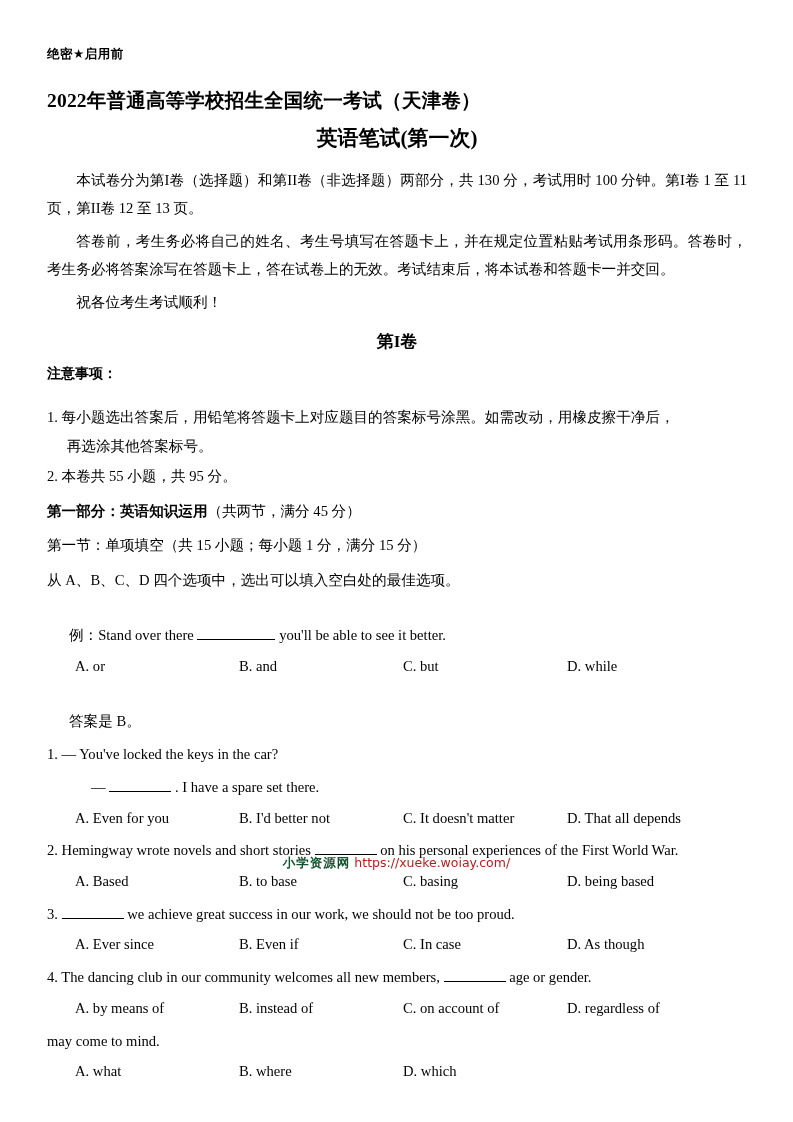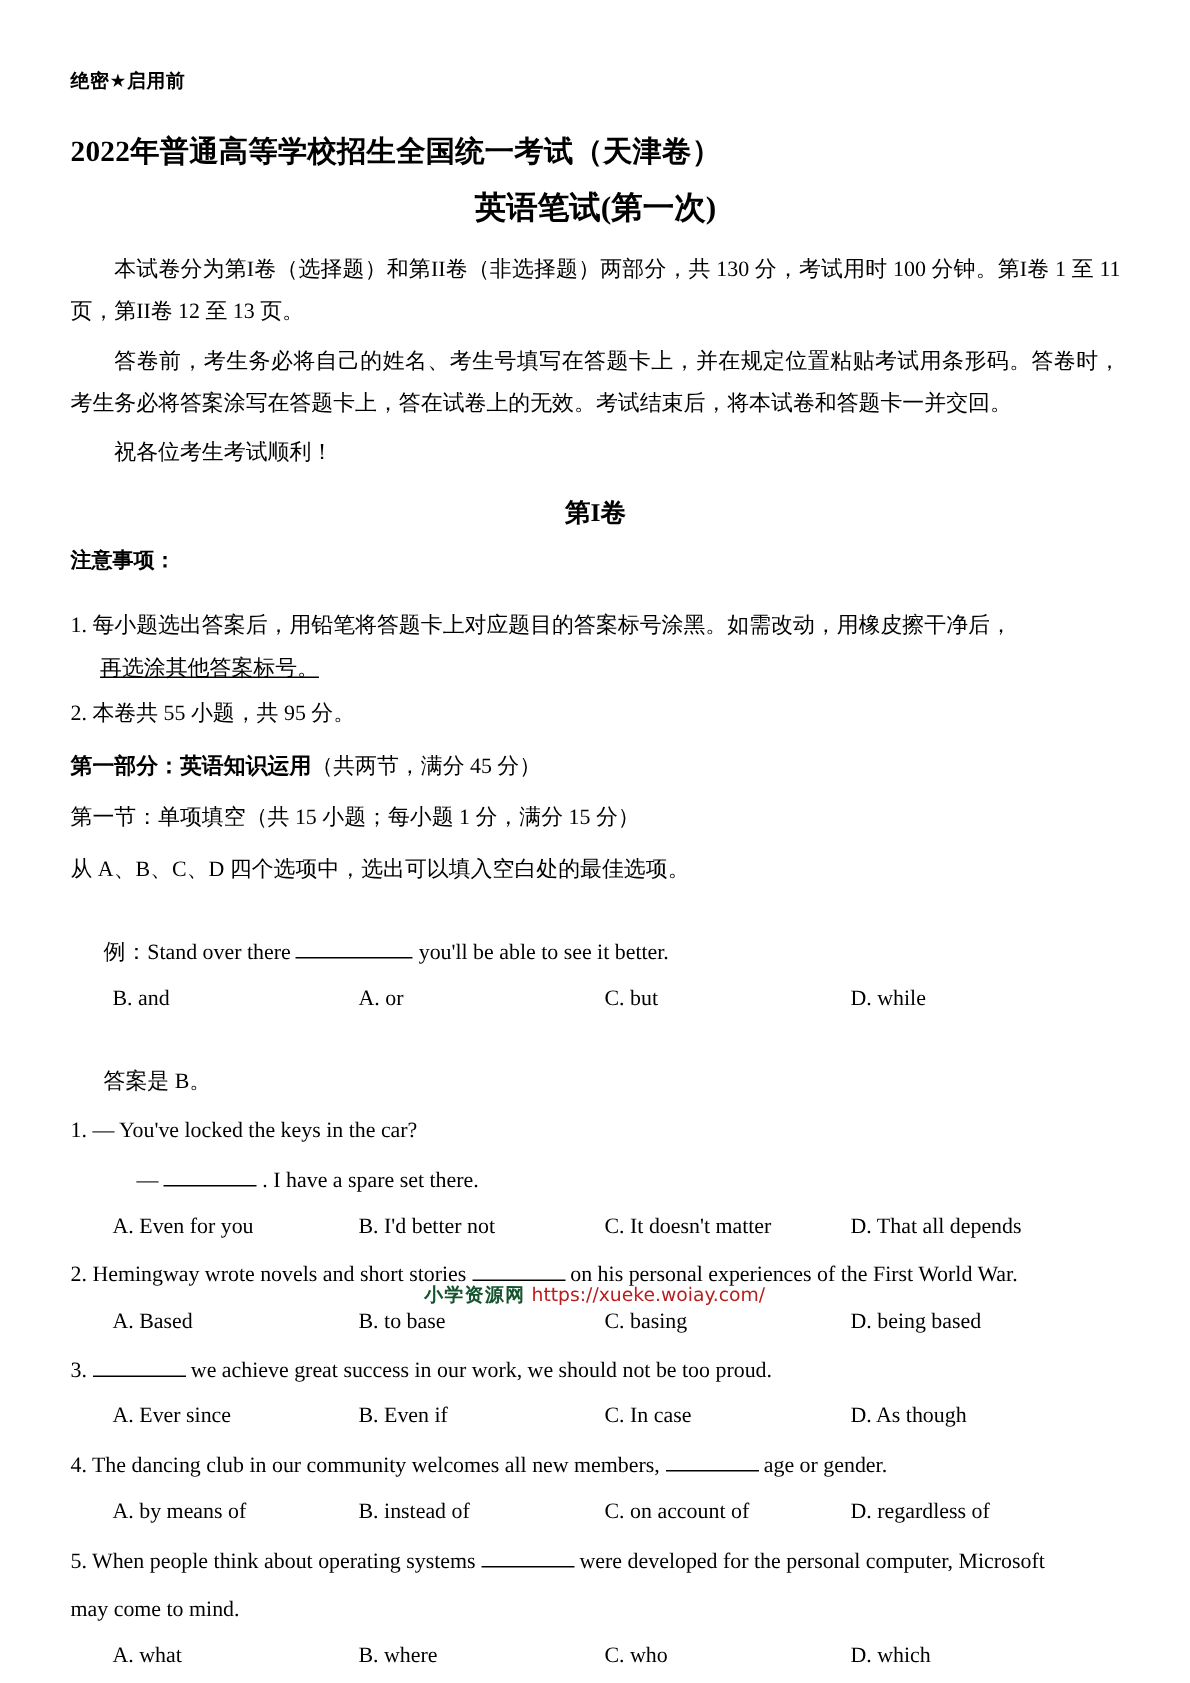--- a/index.html
+++ b/index.html
@@ -74,21 +74,20 @@
   }
   .item {
     font-size: 14.6px;
     line-height: 1.95;
     margin: 0 0 2px 0;
     text-indent: 0;
   }
   .item .cont {
     display: block;
     padding-left: 1.35em;
-    text-decoration: underline;
   }
   .sec-head {
     font-size: 14.6px;
     line-height: 1.95;
     margin: 6px 0 2px 0;
   }
   .sec-head b {
     font-family: "DejaVu Sans", sans-serif;
     font-weight: bold;
   }
@@ -175,22 +174,22 @@
     <div class="sec-head">
       <b>第一部分：英语知识运用</b><span>（共两节，满分 45 分）</span>
     </div>
     <div class="sec-head">第一节：单项填空（共 15 小题；每小题 1 分，满分 15 分）</div>
     <div class="sec-head">从 A、B、C、D 四个选项中，选出可以填入空白处的最佳选项。</div>
 
     <div class="q indent1">
       <span>例：Stand over there </span><span class="blank b-lg"></span><span> you'll be able to see it better.</span>
     </div>
     <div class="opts">
+      <span>A.  or</span>
       <span>B.  and</span>
-      <span>A.  or</span>
       <span>C.  but</span>
       <span>D.  while</span>
     </div>
     <div class="q indent1">答案是 B。</div>
 
     <div class="q">1. —  You've locked the keys in the car?</div>
     <div class="q indent2">
       <span>—  </span><span class="blank b-md"></span><span> . I have a spare set there.</span>
     </div>
     <div class="opts">
@@ -223,28 +222,24 @@
     <div class="q">
       <span>4. The dancing club in our community welcomes all new members, </span><span class="blank b-md"></span><span> age or gender.</span>
     </div>
     <div class="opts">
       <span>A. by means of</span>
       <span>B.  instead of</span>
       <span>C. on account of</span>
       <span>D. regardless of</span>
     </div>
 
-    <div class="q">
-      <span>5. When people think about operating systems </span><span class="blank b-md"></span><span> were  developed  for the personal computer, Microsoft</span>
-    </div>
     <div class="q">may come to mind.</div>
     <div class="opts">
       <span>A. what</span>
       <span>B. where</span>
-      <span>C. who</span>
       <span>D. which</span>
     </div>
 
   </div>
 
   <div class="watermark">
     <span class="wm-logo">小学资源网</span>
     <span class="wm-url">https://xueke.woiay.com/</span>
   </div>
 </div>

